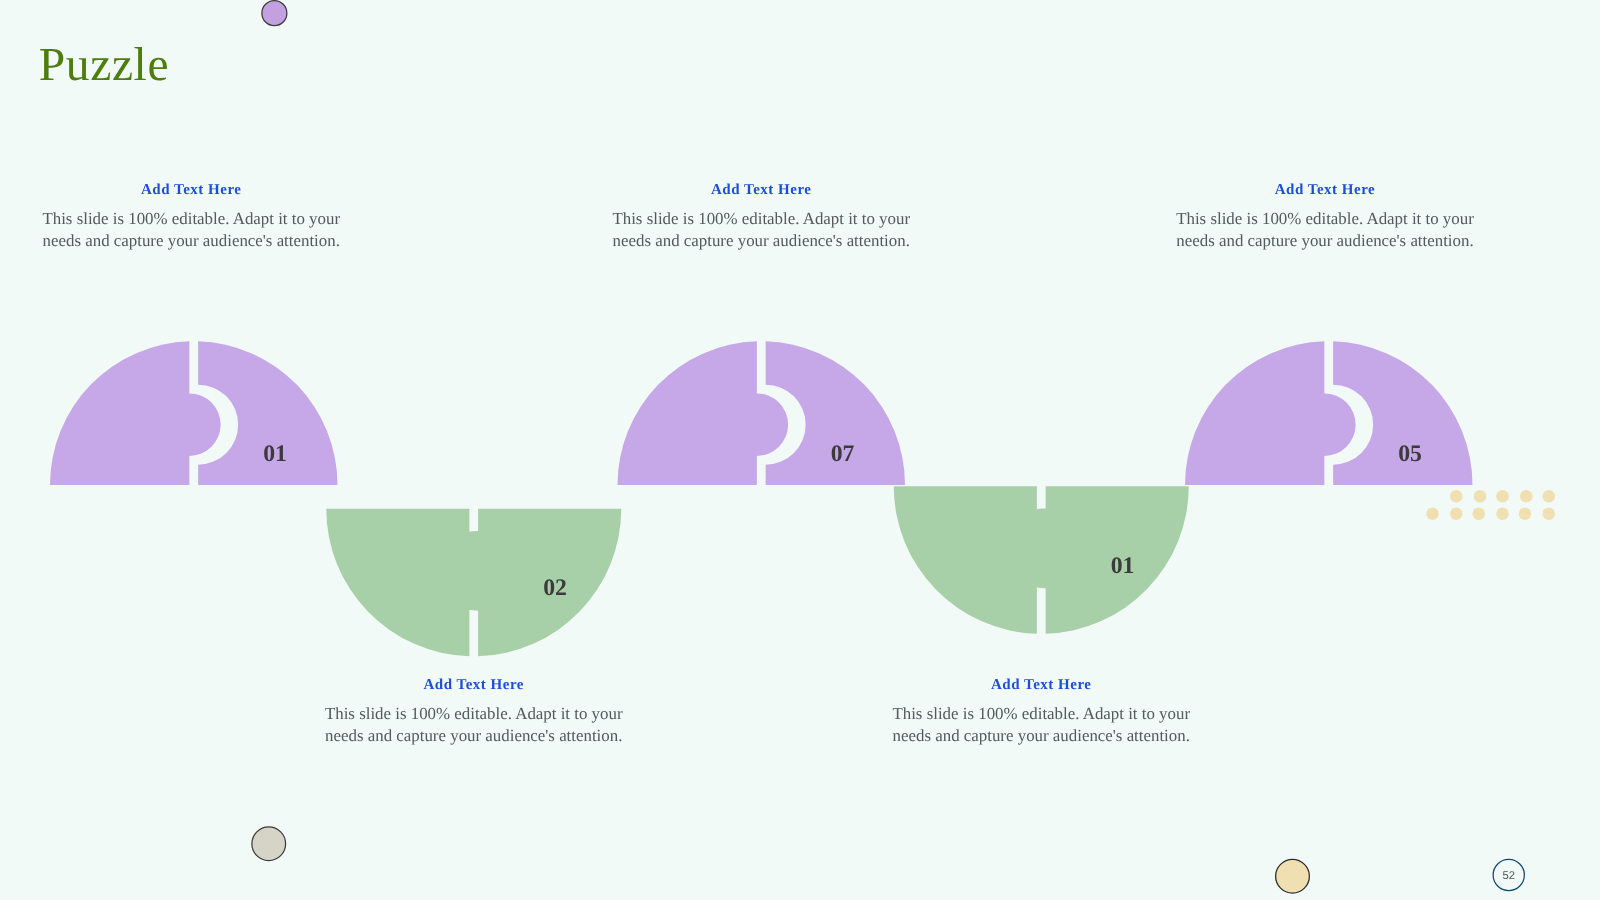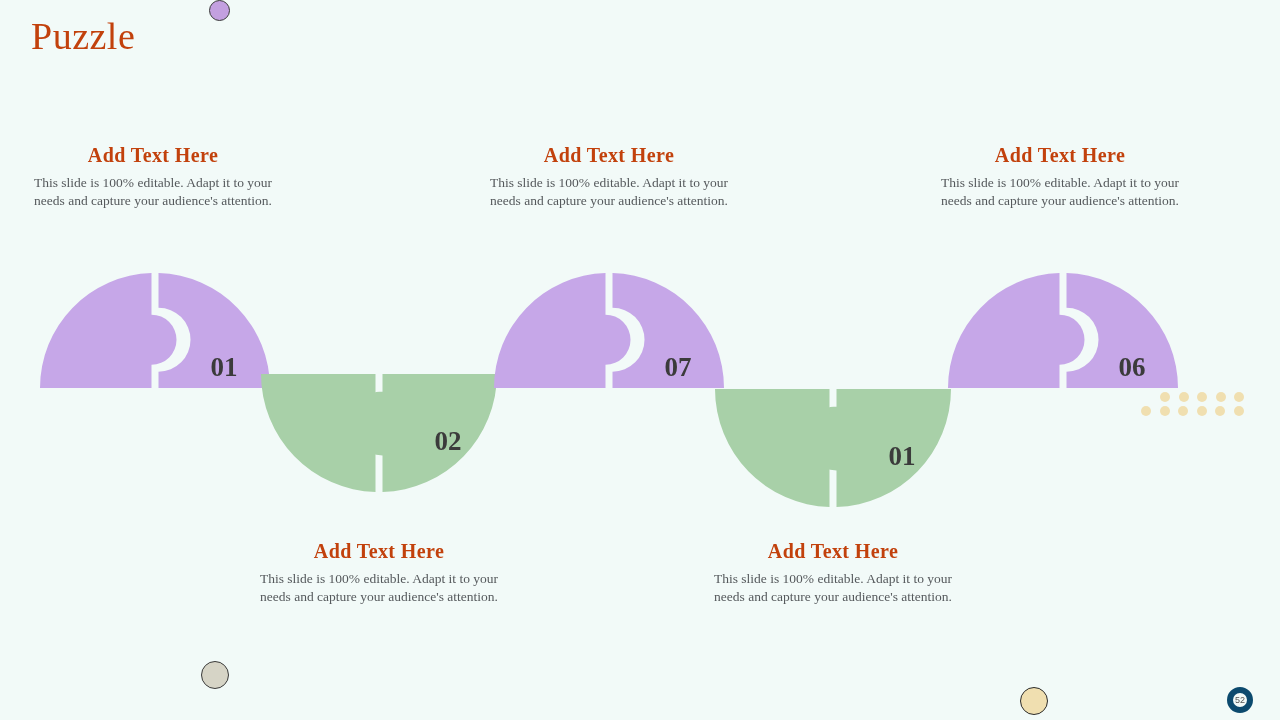--- a/index.html
+++ b/index.html
@@ -5,64 +5,64 @@
   html,body{margin:0;padding:0;}
   body{
     width:1280px;height:720px;overflow:hidden;position:relative;
     background:#f2faf8;
     font-family:"Liberation Sans", sans-serif;
   }
   .slide{position:absolute;inset:0;}
 
   
   .title{
-    position:absolute;left:31px;top:16px;
+    position:absolute;left:31px;top:32px;
     font-family:"Liberation Serif", serif;
-    font-size:38px;color:#c2410c;letter-spacing:.5px;
+    font-size:38px;color:#4d7c0f;letter-spacing:.5px;
     font-weight:400;line-height:1.1;
   }
 
   
   .deco-circle{position:absolute;border-radius:50%;box-sizing:border-box;}
   .deco-purple{left:209px;top:0px;width:21px;height:21px;
     background:#c3a0e0;border:1.5px solid #3a3a3a;}
   .deco-grey{left:201px;top:661px;width:28px;height:28px;
     background:#d6d4c6;border:1.5px solid #3a3a3a;}
   .deco-cream{left:1020px;top:687px;width:28px;height:28px;
     background:#f0dfb0;border:1.5px solid #2b2b2b;}
 
   .page-badge{
-    position:absolute;left:1227px;top:687px;width:26px;height:26px;
-    border-radius:50%;border:6px solid #0c4a6e;box-sizing:border-box;
+    position:absolute;left:1194px;top:687px;width:26px;height:26px;
+    border-radius:50%;border:1px solid #0c4a6e;box-sizing:border-box;
     display:flex;align-items:center;justify-content:center;
     font-size:9px;color:#555;font-family:"Liberation Sans",sans-serif;
   }
 
   
   .dot-grid{position:absolute;left:1141px;top:392px;}
   .dot-row{display:flex;gap:8.5px;height:11px;}
   .dot-row.r2{margin-top:3px;margin-left:0px;}
   .dot-row.r1{margin-left:19px;}
   .dot{width:10px;height:10px;border-radius:50%;background:#f0dfb0;}
 
   
   .piece{position:absolute;}
   .piece svg{display:block;overflow:visible;}
   .pnum{
     position:absolute;
     font-family:"Liberation Serif", serif;
-    font-weight:bold;font-size:27px;color:#3b3b3b;
+    font-weight:bold;font-size:19px;color:#3b3b3b;
     letter-spacing:0px;line-height:1;
   }
 
   
   .tblock{position:absolute;width:240px;text-align:center;}
   .thead{
     font-family:"Liberation Serif", serif;
-    font-weight:bold;font-size:20px;color:#c2410c;
+    font-weight:bold;font-size:12px;color:#1d4ed8;
     letter-spacing:.4px;margin:0 0 7px 0;
   }
   .tbody{
     font-family:Liberation Serif, serif;
     font-size:13.5px;color:#55595c;line-height:17.6px;margin:0;
   }
 </style>
 </head>
 <body>
 
@@ -104,21 +104,21 @@
      Z" fill="#c6a7e8"></path>
           <path d="M 10 115
      A 115 115 0 0 1 121.5 0
      L 121.5 41.7
      A 25 25 0 1 1 121.5 91.7
      L 121.5 115
      Z" fill="#c6a7e8"></path>
         </svg>
         <div class="pnum" style="left: 180.5px; top: 80.7px;">01</div>
       </div>
-      <div class="piece" style="left: 251px; top: 354px;">
+      <div class="piece" style="left: 251px; top: 387px;">
         <svg width="256" height="138" viewBox="0 0 256 138">
           <defs></defs>
           <path d="M 131.5 20
      L 131.5 101.56
      A 32 32 0 0 1 131.5 37.56
      L 131.5 138
      A 118 118 0 0 0 246 20
      Z" fill="#a8d0a8"></path>
           <path d="M 10 20
      A 118 118 0 0 0 124.5 138
@@ -174,21 +174,21 @@
      L 128.5 0
      A 115 115 0 0 1 240 115
      Z" fill="#c6a7e8"></path>
           <path d="M 10 115
      A 115 115 0 0 1 121.5 0
      L 121.5 41.7
      A 25 25 0 1 1 121.5 91.7
      L 121.5 115
      Z" fill="#c6a7e8"></path>
         </svg>
-        <div class="pnum" style="left: 180.5px; top: 80.7px;">06</div>
+        <div class="pnum" style="left: 180.5px; top: 80.7px;">05</div>
       </div>
     </div>
 
   <div id="text-layer">
       <div class="tblock" style="left: 33px; top: 144px;">
         <div class="thead">Add Text Here</div>
         <div class="tbody">This slide is 100% editable. Adapt it to your needs and capture your audience's attention.</div>
       </div>
       <div class="tblock" style="left: 259px; top: 540px;">
         <div class="thead">Add Text Here</div>

